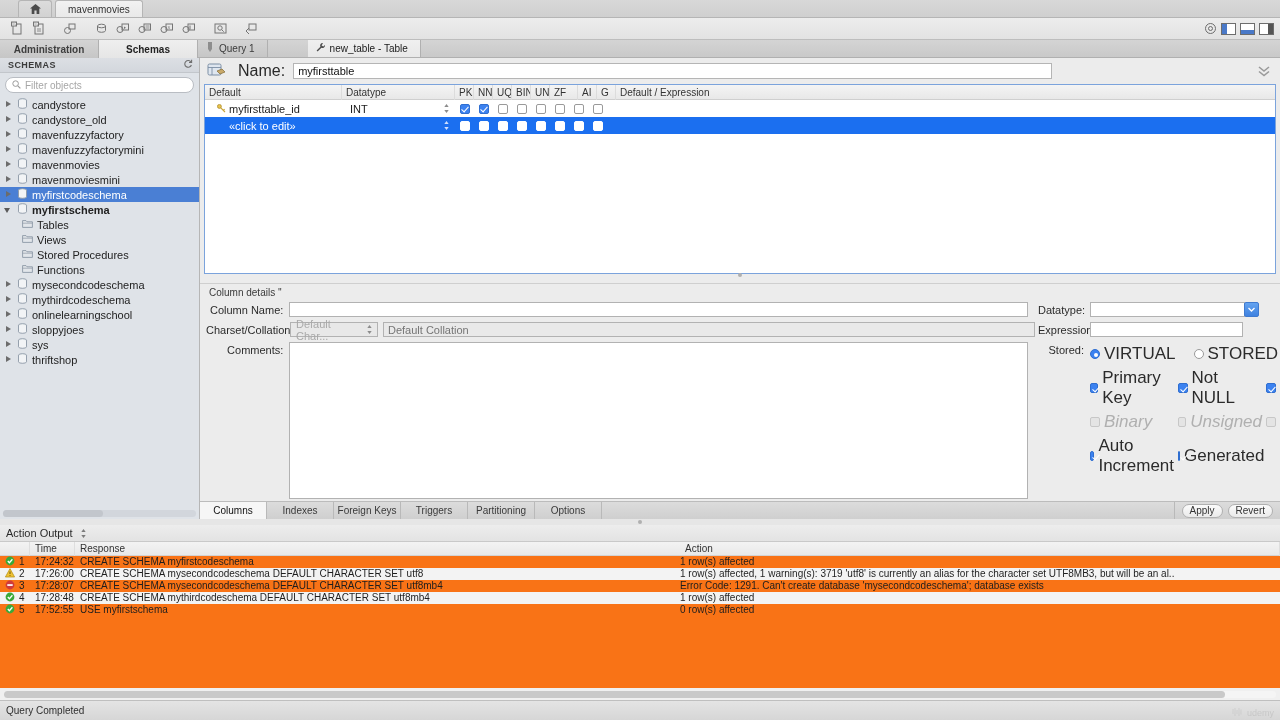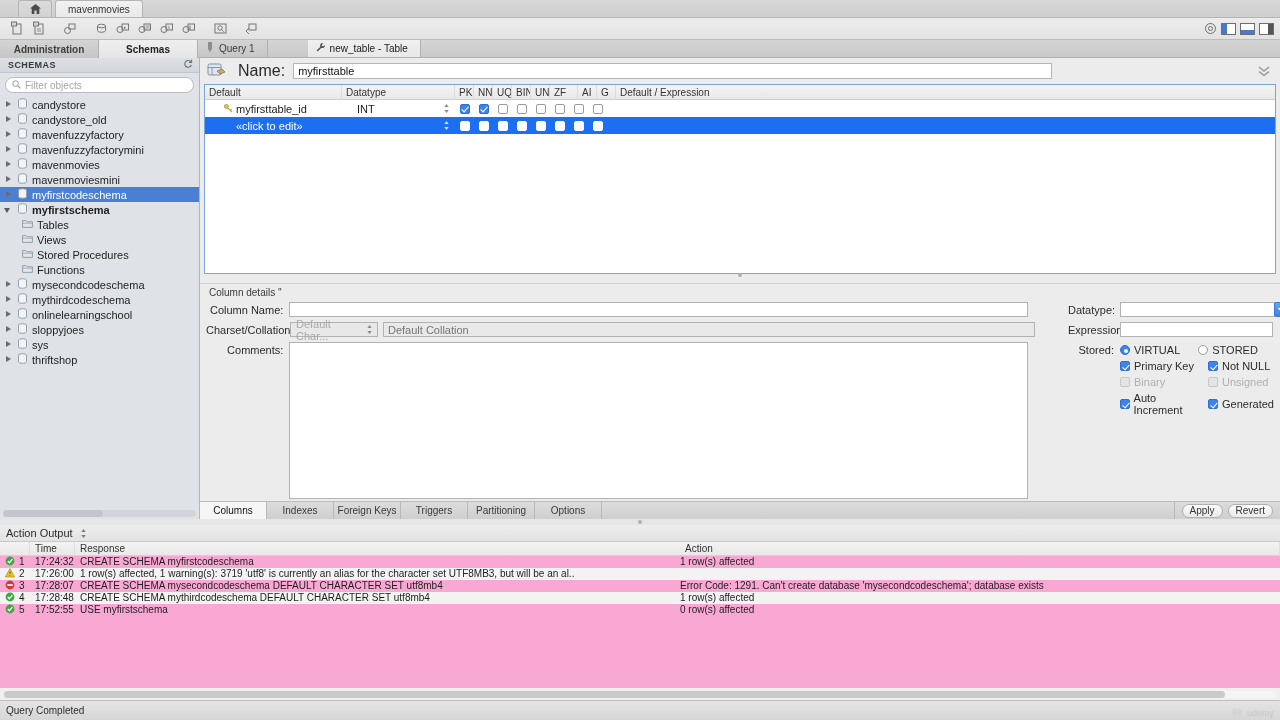--- a/index.html
+++ b/index.html
@@ -123,21 +123,21 @@
     margin: 0 4px; border: 1px solid #7ba3dc; background: #fff; height: 190px;
     display: flex; flex-direction: column; position: relative;
   }
   .grid-head {
     height: 15px; display: flex; align-items: center; background: linear-gradient(#f4f4f4,#e8e8e8);
     border-bottom: 1px solid #cfcfcf; font-size: 10px; color: #333;
   }
   .gh { border-right: 1px solid #dcdcdc; height: 15px; line-height: 15px; padding-left: 4px; overflow: hidden; }
   .grow { height: 17px; display: flex; align-items: center; font-size: 11px; }
   .grow.sel { background: #1b6ff0; color: #fff; }
-  .gc { height: 17px; display: flex; align-items: center; padding-left: 15px; overflow: hidden; white-space: nowrap; }
+  .gc { height: 17px; display: flex; align-items: center; padding-left: 8px; overflow: hidden; white-space: nowrap; }
   .gc.cb { justify-content: center; padding: 0; }
   .cbx {
     width: 10px; height: 10px; border: 1px solid #9a9a9a; border-radius: 2px; background: #fff;
     display: inline-block; position: relative;
   }
   .cbx.on { background: #3c82f0; border-color: #2f6ed0; }
   .cbx.on::after {
     content: ""; position: absolute; left: 2.7px; top: 0.6px; width: 3px; height: 6px;
     border: solid #fff; border-width: 0 1.6px 1.6px 0; transform: rotate(42deg);
   }
@@ -146,21 +146,21 @@
   .stepper { width: 10px; display: flex; flex-direction: column; align-items: center; justify-content: center; color: #777; }
   .grid-resize { position: absolute; left: 0; right: 0; bottom: -5px; height: 6px; display: flex; align-items: center; justify-content: center; }
   .dot-handle { width: 4px; height: 4px; border-radius: 50%; background: #b0b0b0; }
 
   
   .details {
     margin-top: 9px; flex: 1; background: #ececec; border-top: 1px solid #cfcfcf;
     display: flex; flex-direction: column; min-height: 0; position: relative;
   }
   .details-title { font-size: 10px; color: #3a3a3a; padding: 3px 0 4px 9px; }
-  .details-cols { display: flex; flex: 1; min-height: 0; gap: 30px; }
+  .details-cols { display: flex; flex: 1; min-height: 0; }
   .dcol-left { width: 828px; padding-left: 6px; }
   .dcol-right { flex: 1; padding-left: 10px; }
   .frow { display: flex; align-items: flex-start; margin-bottom: 5px; }
   .frow .fl { width: 72px; text-align: right; font-size: 11px; color: #2b2b2b; padding-top: 2px; }
   .dcol-left .fl { width: 78px; }
   .fctl { margin-left: 6px; }
   .txt {
     height: 15px; background: #fff; border: 1px solid #b2b2b2; font-size: 11px;
     padding: 0 4px; font-family: inherit; outline: 0; color: #111;
   }
@@ -174,22 +174,22 @@
     font-family: inherit; font-size: 11px; outline: 0; resize: none; padding: 2px 4px;
   }
   .dd-btn {
     width: 15px; height: 15px; background: linear-gradient(#64a3f0,#3f82e0); border: 1px solid #3f7ad0;
     display: flex; align-items: center; justify-content: center; color: #fff; font-size: 7px;
     border-radius: 2px; margin-left: -1px;
   }
   .radio { width: 10px; height: 10px; border-radius: 50%; border: 1px solid #9a9a9a; background: #fff; position: relative; display: inline-block; }
   .radio.on { background: #3c82f0; border-color: #2f6ed0; }
   .radio.on::after { content: ""; position: absolute; left: 2.5px; top: 2.5px; width: 4px; height: 4px; border-radius: 50%; background: #fff; }
-  .chk-line { display: flex; align-items: center; gap: 4px; font-size: 11px; color: #2b2b2b; }
-  .chk-line.dim { color: #b0b0b0; }
+  .chk-line { display: flex; align-items: center; gap: 4px; font-size: 17px; color: #2b2b2b; }
+  .chk-line.dim { color: #b0b0b0; font-style: italic; }
   .cbx.dis { background: #e4e4e4; border-color: #c7c7c7; }
   .storage-grid { display: grid; grid-template-columns: 84px 84px auto; row-gap: 4px; column-gap: 4px; margin-top: 4px; }
 
   
   .ed-bottom-tabs { height: 18px; display: flex; background: linear-gradient(#dcdcdc,#d0d0d0); border-top: 1px solid #bcbcbc; align-items: stretch; position: relative; }
   .bt {
     width: 67px; display: flex; align-items: center; justify-content: center; font-size: 10px;
     color: #3a3a3a; border-right: 1px solid #b9b9b9; background: linear-gradient(#dcdcdc,#cfcfcf);
   }
   .bt.active { background: #f6f6f6; color: #111; }
@@ -197,21 +197,21 @@
   .apply-btns { display: flex; align-items: center; gap: 5px; padding: 0 7px; background: linear-gradient(#dcdcdc,#cfcfcf); }
   .btn {
     height: 14px; min-width: 34px; padding: 0 7px; font-size: 10px; color: #333;
     background: linear-gradient(#fbfbfb,#eaeaea); border: 1px solid #b0b0b0; border-radius: 7px;
     display: flex; align-items: center; justify-content: center;
   }
 
   
   .out-splitter { height: 6px; background: #e6e6e6; display: flex; align-items: center; justify-content: center; }
   .out-head { height: 17px; display: flex; align-items: center; gap: 6px; padding-left: 6px; background: linear-gradient(#ededed,#e3e3e3); border-bottom: 1px solid #c9c9c9; font-size: 11px; color: #2b2b2b; }
-  .out-table { background: #f9a8d4; flex: 1; display: flex; flex-direction: column; min-height: 0; }
+  .out-table { background: #f97316; flex: 1; display: flex; flex-direction: column; min-height: 0; }
   .out-hrow { height: 14px; display: flex; align-items: center; background: linear-gradient(#f3f3f3,#e9e9e9); border-bottom: 1px solid #d3d3d3; font-size: 10px; color: #333; }
   .oh { border-right: 1px solid #dedede; height: 14px; line-height: 14px; padding-left: 5px; overflow: hidden; }
   .orow { height: 12px; display: flex; align-items: center; font-size: 10px; color: #1e1e1e; }
   .orow.alt { background: #f3f3f3; }
   .oc { height: 12px; line-height: 12px; padding-left: 5px; overflow: hidden; white-space: nowrap; }
   .st-ico { width: 10px; height: 10px; flex: none; }
 
   
   .hscroll-row { height: 12px; background: #f0f0f0; display: flex; align-items: center; padding: 0 4px; }
   .hscroll-track { height: 7px; background: #f5f5f5; flex: 1; border-radius: 4px; position: relative; }
@@ -810,20 +810,21 @@
           </div>
           <div class="orow alt">
             <div class="oc" style="width:30px;display:flex;align-items:center;gap:4px">
               <span><svg class="st-ico" viewBox="0 0 10 10">
                   <path d="M5 0.6 L9.6 9 H0.4 Z" fill="#f0c233" stroke="#b08c12" stroke-width=".7"></path>
                   <path d="M5 3.4 v2.6 M5 7 v.8" stroke="#6b5407" stroke-width="1"></path>
                 </svg></span>
               <span>2</span>
             </div>
             <div class="oc" style="width:45px">17:26:00</div>
+            <div class="oc" style="width:600px">CREATE SCHEMA mysecondcodeschema DEFAULT CHARACTER SET utf8</div>
             <div class="oc" style="flex:1">1 row(s) affected, 1 warning(s): 3719 'utf8' is currently an alias for the character set UTF8MB3, but will be an al..</div>
           </div>
           <div class="orow">
             <div class="oc" style="width:30px;display:flex;align-items:center;gap:4px">
               <span><svg class="st-ico" viewBox="0 0 10 10">
                   <circle cx="5" cy="5" r="4.4" fill="#d03a3a"></circle>
                   <rect x="2.3" y="4.2" width="5.4" height="1.7" fill="#fff"></rect>
                 </svg></span>
               <span>3</span>
             </div>

